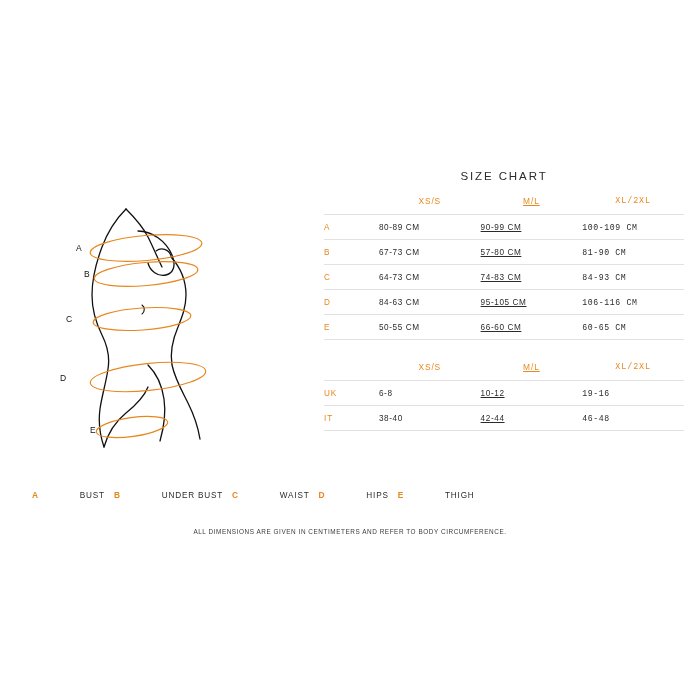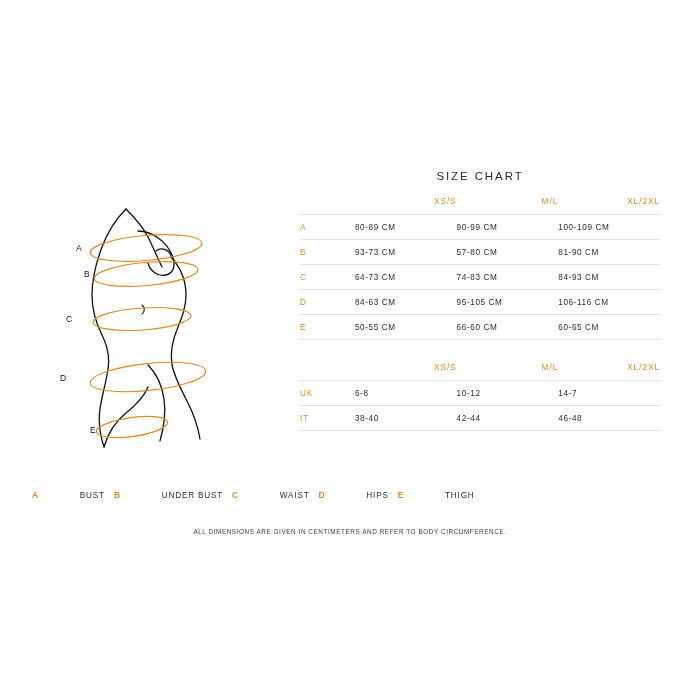--- a/index.html
+++ b/index.html
@@ -46,21 +46,21 @@
     color: #e8871e;
     font-weight: bold;
     margin-right: 4px;
     font-size: 8.4px;
   }
   .legend .val { color: #2b2b2b; padding-left: 37px; }
 
   
   .tables {
     position: absolute;
-    left: 300px;
+    left: 324px;
     top: 170px;
     width: 360px;
   }
   .tbl-title {
     text-align: center;
     font-size: 11.5px;
     letter-spacing: 1.9px;
     color: #2b2b2b;
     margin: 0 0 14px 0;
     font-weight: normal;
@@ -71,38 +71,38 @@
     font-size: 8.2px;
     letter-spacing: 0.6px;
     color: #2b2b2b;
   }
   thead th {
     font-weight: normal;
     color: #e8871e;
     font-size: 8.4px;
     letter-spacing: 0.9px;
     padding: 0 0 8px 0;
-    text-align: right;
+    text-align: center;
   }
   thead th.rowhead { width: 54px; }
   tbody td {
     padding: 7.5px 0 7.5px 0;
     border-top: 1px solid #e2e2e2;
     text-align: left;
     vertical-align: middle;
   }
   tbody tr:last-child td { border-bottom: 1px solid #e2e2e2; }
   td.rowhead {
     color: #e8871e;
     letter-spacing: 0.9px;
     width: 54px;
   }
   .col2 { width: 100px; }
-  .col3 { width: 100px; }
-  .col4 { width: 100px; }
+  .col3 { width: 100px; text-decoration: underline; }
+  .col4 { width: 100px; font-family: Liberation Mono, monospace; }
 
   .converter-block { margin-top: 22px; }
 
   .footnote {
     position: absolute;
     left: 0;
     top: 528px;
     width: 700px;
     text-align: center;
     font-size: 6.4px;
@@ -203,21 +203,21 @@
         </thead>
         <tbody>
           <tr>
             <td class="rowhead">A</td>
             <td class="col2">80-89 CM</td>
             <td class="col3">90-99 CM</td>
             <td class="col4">100-109 CM</td>
           </tr>
           <tr>
             <td class="rowhead">B</td>
-            <td class="col2">93-73 CM</td>
+            <td class="col2">67-73 CM</td>
             <td class="col3">57-80 CM</td>
             <td class="col4">81-90 CM</td>
           </tr>
           <tr>
             <td class="rowhead">C</td>
             <td class="col2">64-73 CM</td>
             <td class="col3">74-83 CM</td>
             <td class="col4">84-93 CM</td>
           </tr>
           <tr>
@@ -244,21 +244,21 @@
             <th class="col2">XS/S</th>
             <th class="col3">M/L</th>
             <th class="col4">XL/2XL</th>
           </tr>
         </thead>
         <tbody>
           <tr>
             <td class="rowhead">UK</td>
             <td class="col2">6-8</td>
             <td class="col3">10-12</td>
-            <td class="col4">14-7</td>
+            <td class="col4">19-16</td>
           </tr>
           <tr>
             <td class="rowhead">IT</td>
             <td class="col2">38-40</td>
             <td class="col3">42-44</td>
             <td class="col4">46-48</td>
           </tr>
         </tbody>
       </table>
     </div>

